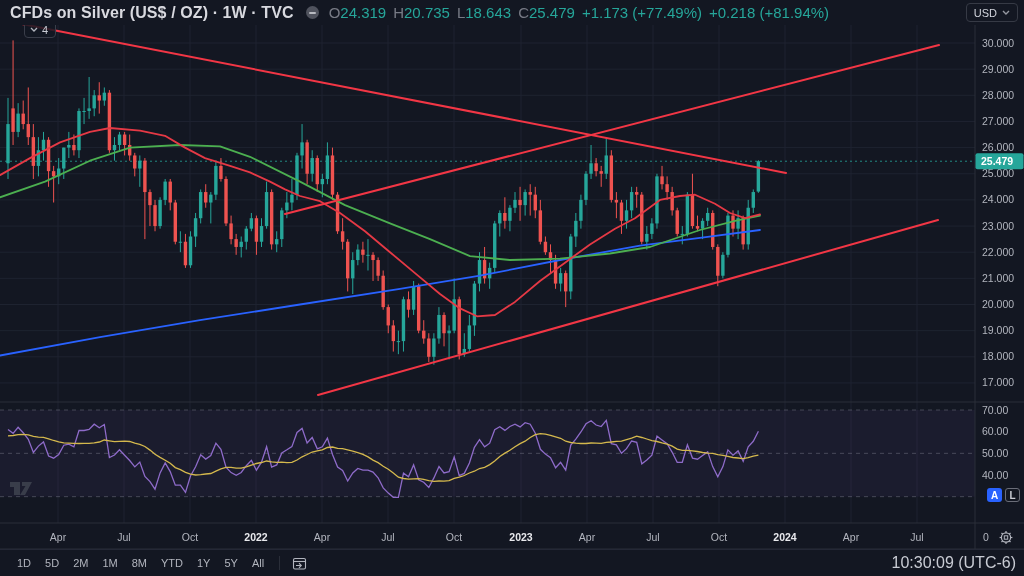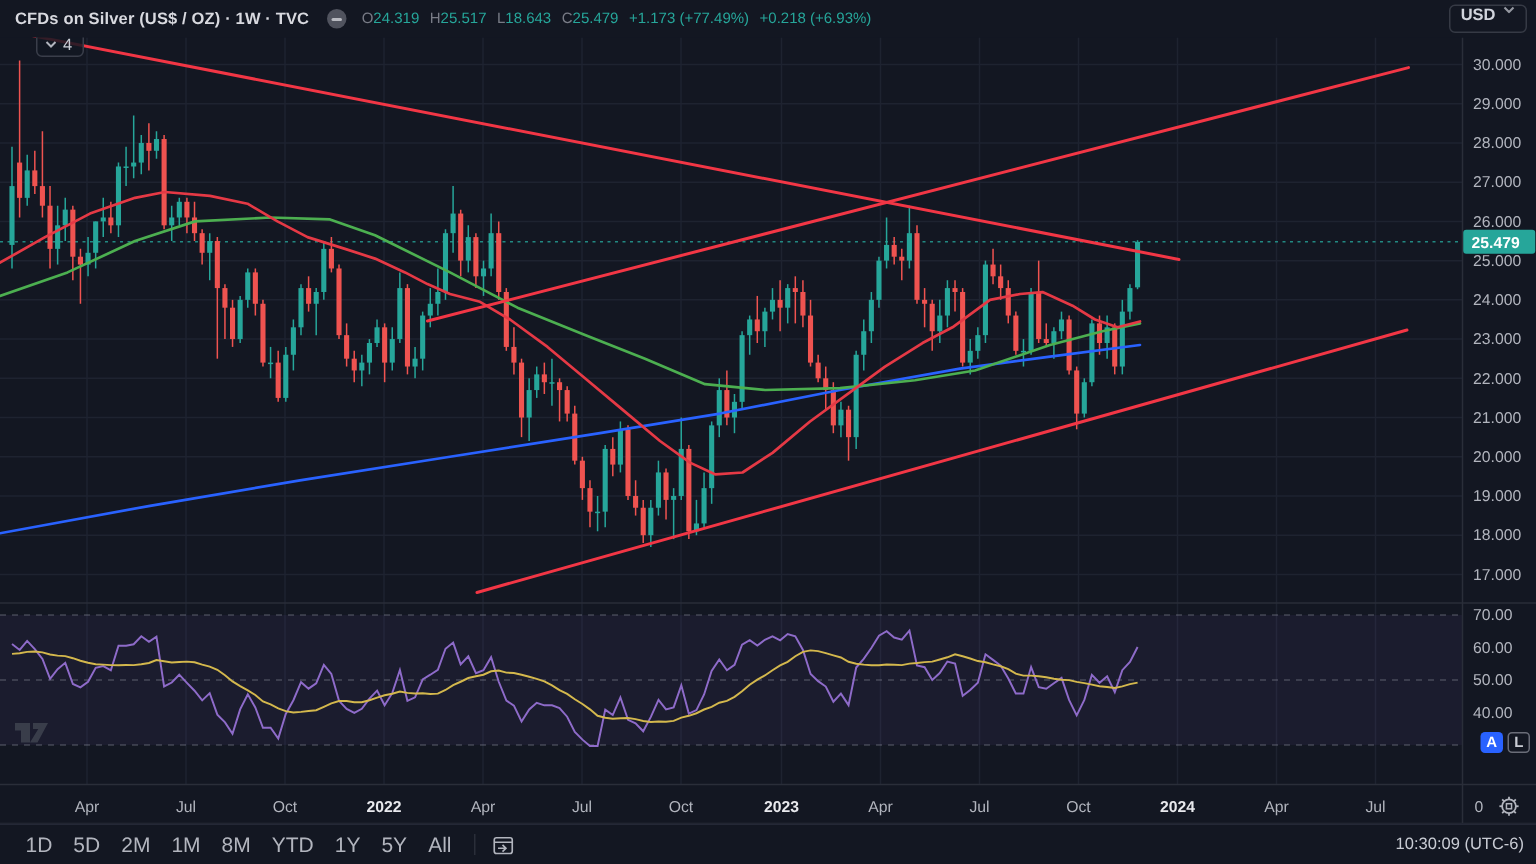--- a/index.html
+++ b/index.html
@@ -2,47 +2,47 @@
 <html><head>
 <meta charset="utf-8">
 <style>
   html,body{margin:0;padding:0;background:#131722;width:1024px;height:576px;overflow:hidden;
     font-family:"Liberation Sans",sans-serif;-webkit-font-smoothing:antialiased;}
   #stage{position:relative;width:1024px;height:576px;background:#131722;}
   svg text{font-family:"Liberation Sans",sans-serif;}
   
   #header{position:absolute;left:0;top:0;width:1024px;height:25px;background:#131722;z-index:5;
     display:flex;align-items:center;padding-left:10px;box-sizing:border-box;}
-  .sym-title{font-size:11px;font-weight:700;color:#d8d9df;letter-spacing:.1px;}
+  .sym-title{font-size:16px;font-weight:700;color:#d8d9df;letter-spacing:.1px;}
   .status-dot{width:13px;height:13px;border-radius:50%;background:#50535e;margin:0 10px 0 12px;
     display:flex;align-items:center;justify-content:center;}
   .status-dot i{display:block;width:7px;height:2px;background:#b8bac1;border-radius:1px;}
-  .ohlc{display:flex;align-items:center;gap:7px;font-size:10px;}
+  .ohlc{display:flex;align-items:center;gap:7px;font-size:15px;}
   .ohlc .k{color:#787b86;}
   .ohlc .v{color:#26a69a;}
   .hdr-right{margin-left:auto;display:flex;align-items:center;margin-right:6px;}
-  .usd-btn{display:flex;align-items:flex-start;gap:5px;border:1px solid #363a45;border-radius:4px;
-    height:17px;padding:0 7px;color:#d1d4dc;font-size:11px;font-weight:700;cursor:pointer;background:#131722;}
+  .usd-btn{display:flex;align-items:center;gap:5px;border:1px solid #363a45;border-radius:4px;
+    height:17px;padding:0 7px;color:#d1d4dc;font-size:11px;font-weight:400;cursor:pointer;background:#131722;}
   
   #legend-pill{position:absolute;left:24px;top:21px;height:15px;padding:0 7px 0 5px;z-index:3;
     display:flex;align-items:center;gap:4px;background:rgba(19,23,34,.85);border:1px solid #3a3e4a;
     border-radius:4px;color:#c9ccd4;font-size:11px;cursor:pointer;}
   .sq-btn{position:absolute;width:15px;height:14px;z-index:3;border-radius:3px;font-size:10px;font-weight:700;
     display:flex;align-items:center;justify-content:center;cursor:pointer;box-sizing:border-box;}
   #btn-auto{left:987px;top:488px;background:#2962ff;color:#fff;}
   #btn-lock{left:1005px;top:488px;background:transparent;color:#c9ccd4;border:1px solid #6a6d78;}
   #tv-logo{position:absolute;left:9px;top:479px;z-index:2;opacity:.85;}
   
   #toolbar{position:absolute;left:0;bottom:0;width:1024px;height:27px;background:#131722;z-index:5;
     border-top:1px solid #242836;display:flex;align-items:center;box-sizing:border-box;padding:0 8px 0 10px;}
-  .range-btn{color:#b2b5be;font-size:14px;padding:0 7px;height:20px;display:flex;align-items:center;
+  .range-btn{color:#b2b5be;font-size:11px;padding:0 7px;height:20px;display:flex;align-items:center;
     border-radius:4px;cursor:pointer;}
   .tb-divider{width:1px;height:14px;background:#2a2e39;margin:0 8px;}
   .icon-btn{display:flex;align-items:center;justify-content:center;width:22px;height:20px;cursor:pointer;}
-  #clock{margin-left:auto;color:#c9ccd4;font-size:11px;cursor:pointer;}
+  #clock{margin-left:auto;color:#c9ccd4;font-size:16px;cursor:pointer;}
 </style>
 </head>
 <body>
 
 <div id="stage">
 
   <svg id="chart" width="1024" height="576" viewBox="0 0 1024 576" style="position:absolute;left:0;top:0;z-index:1">
       <rect x="0" y="0" width="1024" height="576" fill="#131722"></rect>
       <defs>
         <clipPath id="mainClip">
@@ -460,25 +460,25 @@
       </g>
     </svg>
 
   <div id="header">
     <span class="sym-title">CFDs on Silver (US$ / OZ) · 1W · TVC</span>
     <span class="status-dot">
         <i></i>
       </span>
     <span class="ohlc">
       <span><span class="k">O</span><span class="v">24.319</span></span>
-      <span><span class="k">H</span><span class="v">25.517</span></span>
+      <span><span class="k">H</span><span class="v">20.735</span></span>
       <span><span class="k">L</span><span class="v">18.643</span></span>
       <span><span class="k">C</span><span class="v">25.479</span></span>
       <span class="v">+1.173 (+77.49%)</span>
-      <span class="v">+0.218 (+6.93%)</span>
+      <span class="v">+0.218 (+81.94%)</span>
     </span>
     <span class="hdr-right">
       <span class="usd-btn">
         <span>USD</span>
         <svg width="8" height="5" viewBox="0 0 8 5">
           <polyline points="1,1 4,4 7,1" fill="none" stroke="#9598a1" stroke-width="1.4"></polyline>
         </svg>
       </span>
     </span>
   </div>

